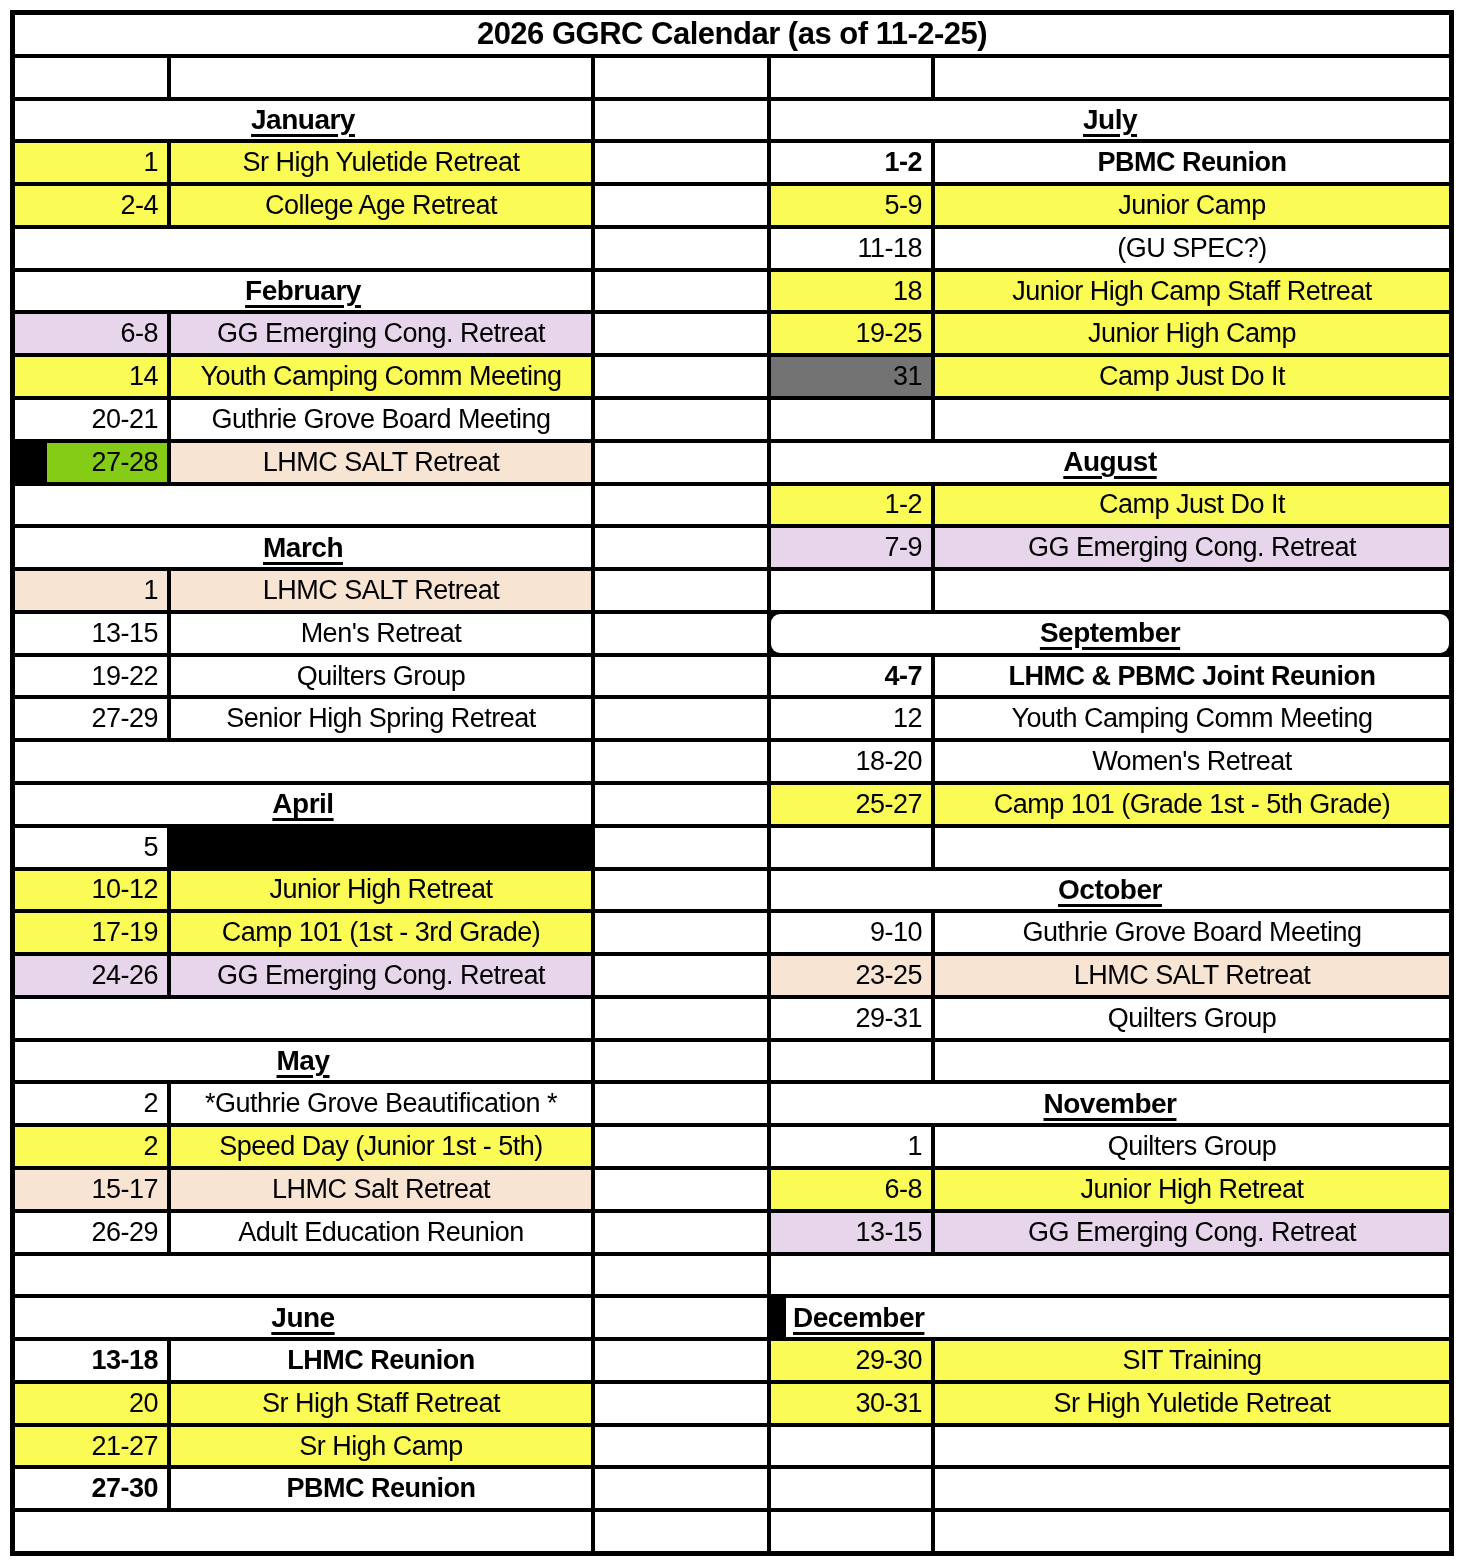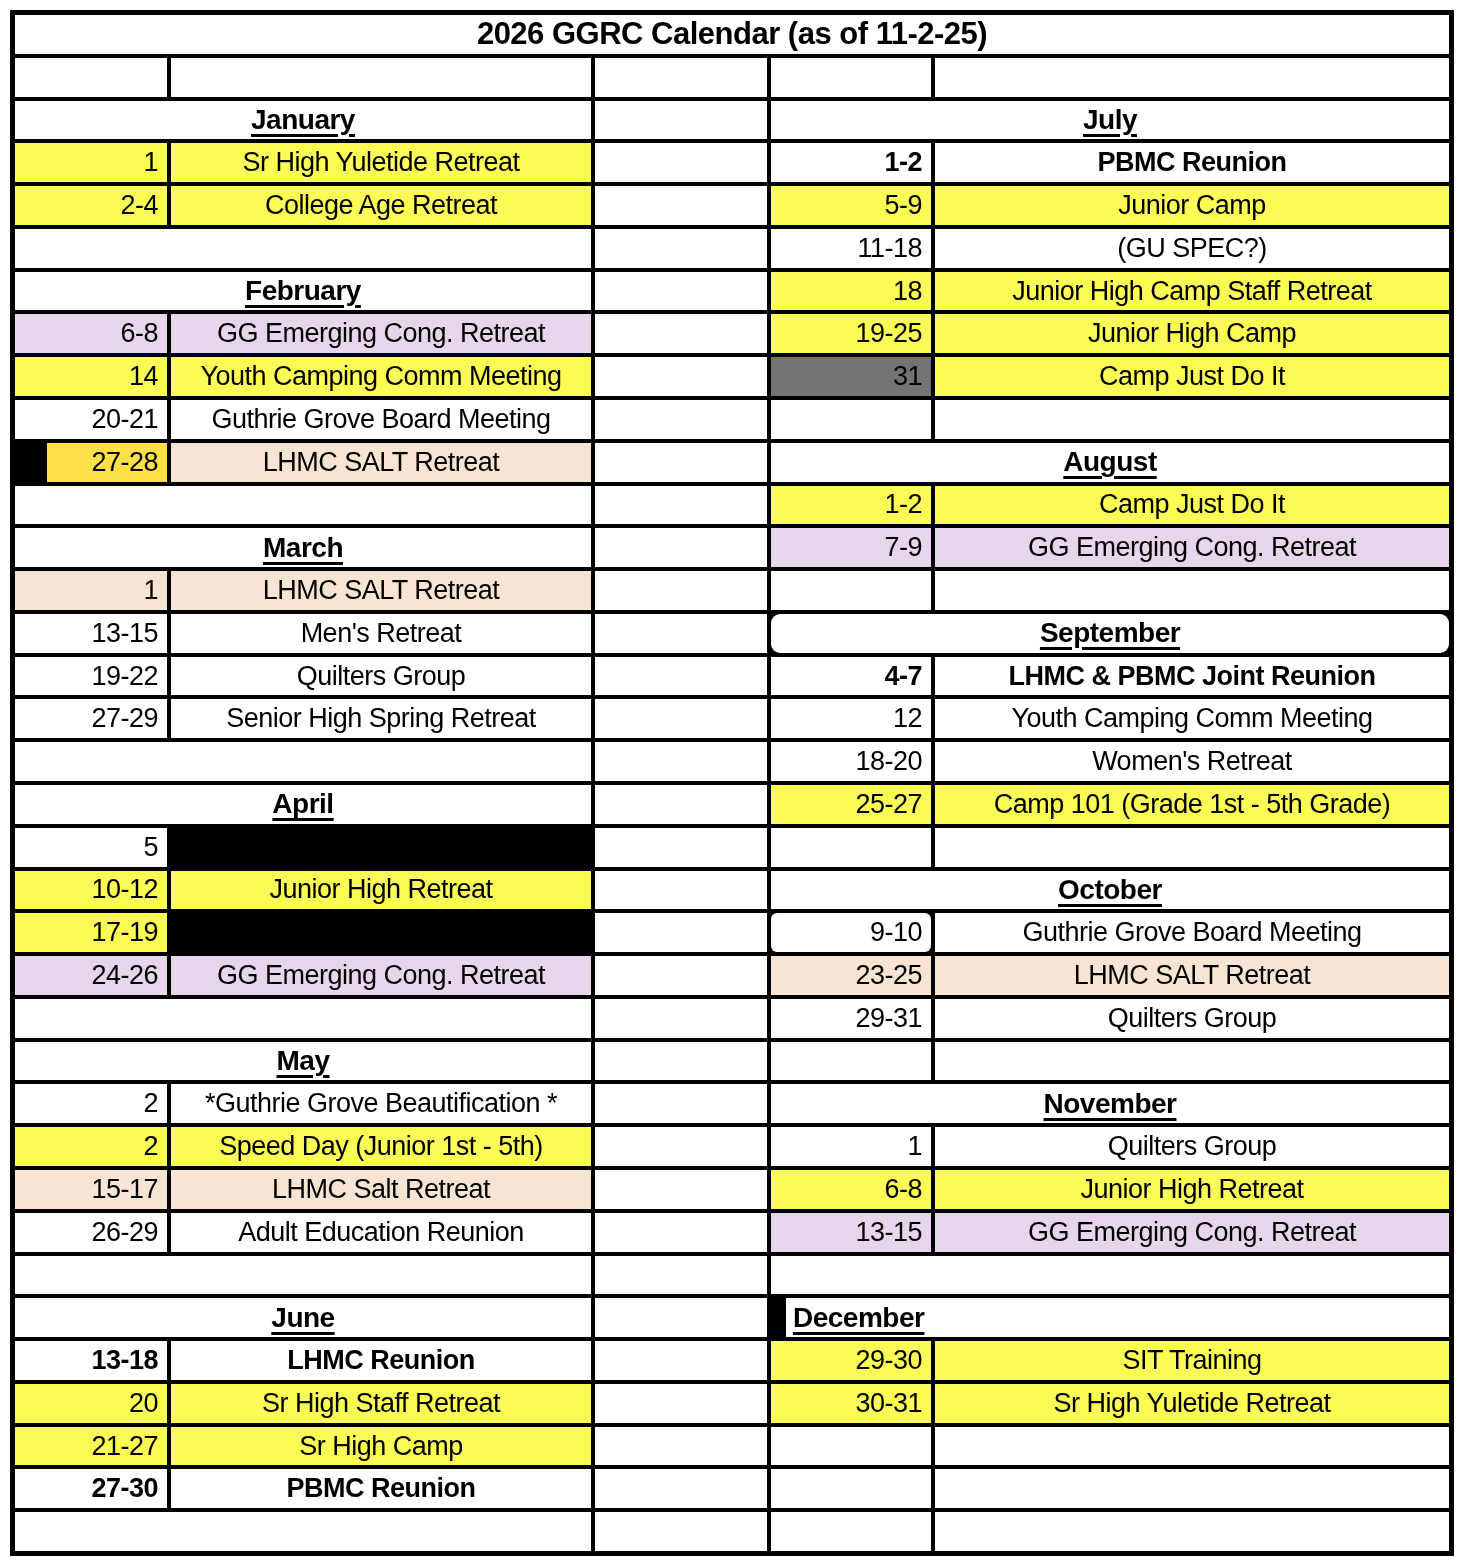--- a/index.html
+++ b/index.html
@@ -99,21 +99,21 @@
     <div class="cell date-cell" style="grid-area: 9 / 1; background: rgb(251, 251, 85);">14</div>
     <div class="cell event-cell" style="grid-area: 9 / 2; background: rgb(251, 251, 85);">Youth Camping Comm Meeting</div>
     <div class="cell date-cell" style="grid-area: 9 / 4; background: #737373;">31</div>
     <div class="cell event-cell" style="grid-area: 9 / 5; background: rgb(251, 251, 85);">Camp Just Do It</div>
     <div class="cell " style="grid-area: 9 / 3;"></div>
     <div class="cell date-cell" style="grid-area: 10 / 1; background: rgb(255, 255, 255);">20-21</div>
     <div class="cell event-cell" style="grid-area: 10 / 2; background: rgb(255, 255, 255);">Guthrie Grove Board Meeting</div>
     <div class="cell date-cell" style="grid-area: 10 / 4;"></div>
     <div class="cell event-cell" style="grid-area: 10 / 5;"></div>
     <div class="cell " style="grid-area: 10 / 3;"></div>
-    <div class="cell date-cell" style="grid-area: 11 / 1; background: #fde047; margin-left: 32px;">27-28</div>
+    <div class="cell date-cell" style="grid-area: 11 / 1; background: #84cc16; margin-left: 32px;">27-28</div>
     <div class="cell event-cell" style="grid-area: 11 / 2; background: rgb(248, 228, 211);">LHMC SALT Retreat</div>
     <div class="cell month-cell" style="grid-area: 11 / 4 / auto / span 2;">August</div>
     <div class="cell " style="grid-area: 11 / 3;"></div>
     <div class="cell " style="grid-area: 12 / 1 / auto / span 2;"></div>
     <div class="cell date-cell" style="grid-area: 12 / 4; background: rgb(251, 251, 85);">1-2</div>
     <div class="cell event-cell" style="grid-area: 12 / 5; background: rgb(251, 251, 85);">Camp Just Do It</div>
     <div class="cell " style="grid-area: 12 / 3;"></div>
     <div class="cell month-cell" style="grid-area: 13 / 1 / auto / span 2;">March</div>
     <div class="cell date-cell" style="grid-area: 13 / 4; background: rgb(231, 213, 235);">7-9</div>
     <div class="cell event-cell" style="grid-area: 13 / 5; background: rgb(231, 213, 235);">GG Emerging Cong. Retreat</div>
@@ -147,21 +147,22 @@
     <div class="cell " style="grid-area: 19 / 3;"></div>
     <div class="cell date-cell" style="grid-area: 20 / 1; background: rgb(255, 255, 255);">5</div>
     <div class="cell date-cell" style="grid-area: 20 / 4;"></div>
     <div class="cell event-cell" style="grid-area: 20 / 5;"></div>
     <div class="cell " style="grid-area: 20 / 3;"></div>
     <div class="cell date-cell" style="grid-area: 21 / 1; background: rgb(251, 251, 85);">10-12</div>
     <div class="cell event-cell" style="grid-area: 21 / 2; background: rgb(251, 251, 85);">Junior High Retreat</div>
     <div class="cell month-cell" style="grid-area: 21 / 4 / auto / span 2;">October</div>
     <div class="cell " style="grid-area: 21 / 3;"></div>
     <div class="cell date-cell" style="grid-area: 22 / 1; background: rgb(251, 251, 85);">17-19</div>
-    <div class="cell date-cell" style="grid-area: 22 / 4; background: rgb(255, 255, 255); border-radius: 6px;">9-10</div>
+    <div class="cell event-cell" style="grid-area: 22 / 2; background: rgb(251, 251, 85);">Camp 101 (1st - 3rd Grade)</div>
+    <div class="cell date-cell" style="grid-area: 22 / 4; background: rgb(255, 255, 255);">9-10</div>
     <div class="cell event-cell" style="grid-area: 22 / 5; background: rgb(255, 255, 255);">Guthrie Grove Board Meeting</div>
     <div class="cell " style="grid-area: 22 / 3;"></div>
     <div class="cell date-cell" style="grid-area: 23 / 1; background: rgb(231, 213, 235);">24-26</div>
     <div class="cell event-cell" style="grid-area: 23 / 2; background: rgb(231, 213, 235);">GG Emerging Cong. Retreat</div>
     <div class="cell date-cell" style="grid-area: 23 / 4; background: rgb(248, 228, 211);">23-25</div>
     <div class="cell event-cell" style="grid-area: 23 / 5; background: rgb(248, 228, 211);">LHMC SALT Retreat</div>
     <div class="cell " style="grid-area: 23 / 3;"></div>
     <div class="cell " style="grid-area: 24 / 1 / auto / span 2;"></div>
     <div class="cell date-cell" style="grid-area: 24 / 4; background: rgb(255, 255, 255);">29-31</div>
     <div class="cell event-cell" style="grid-area: 24 / 5; background: rgb(255, 255, 255);">Quilters Group</div>

